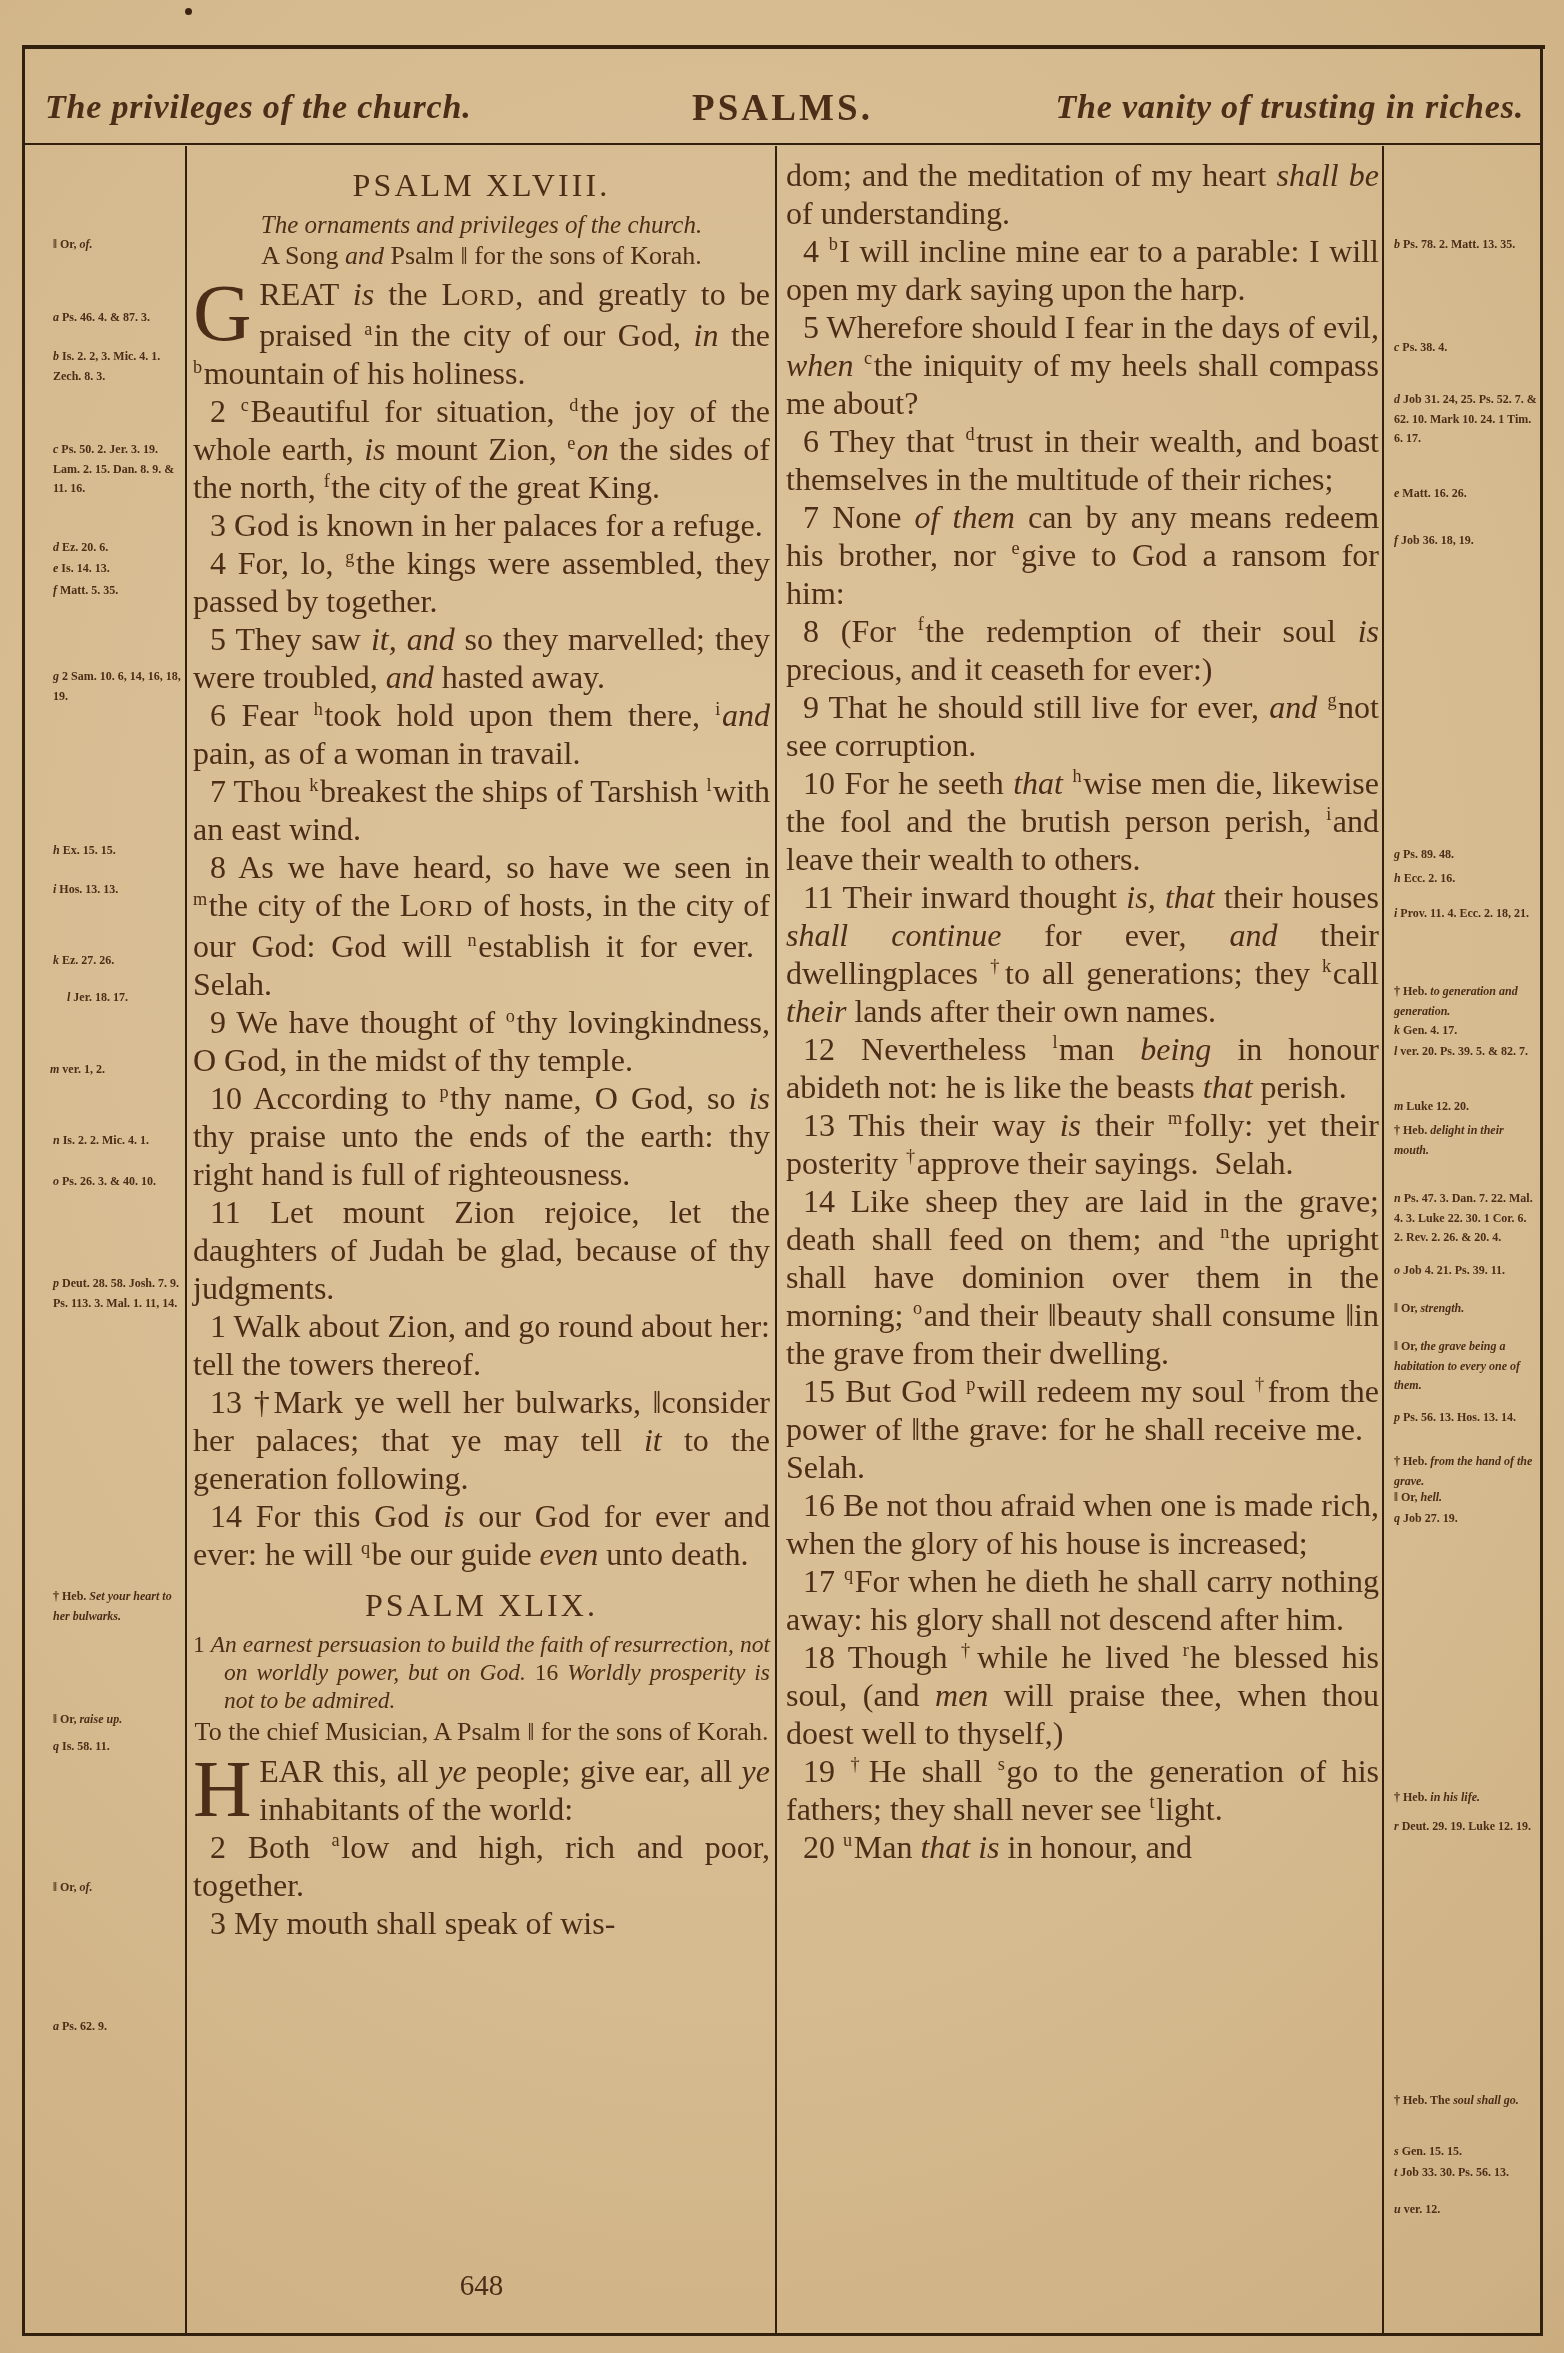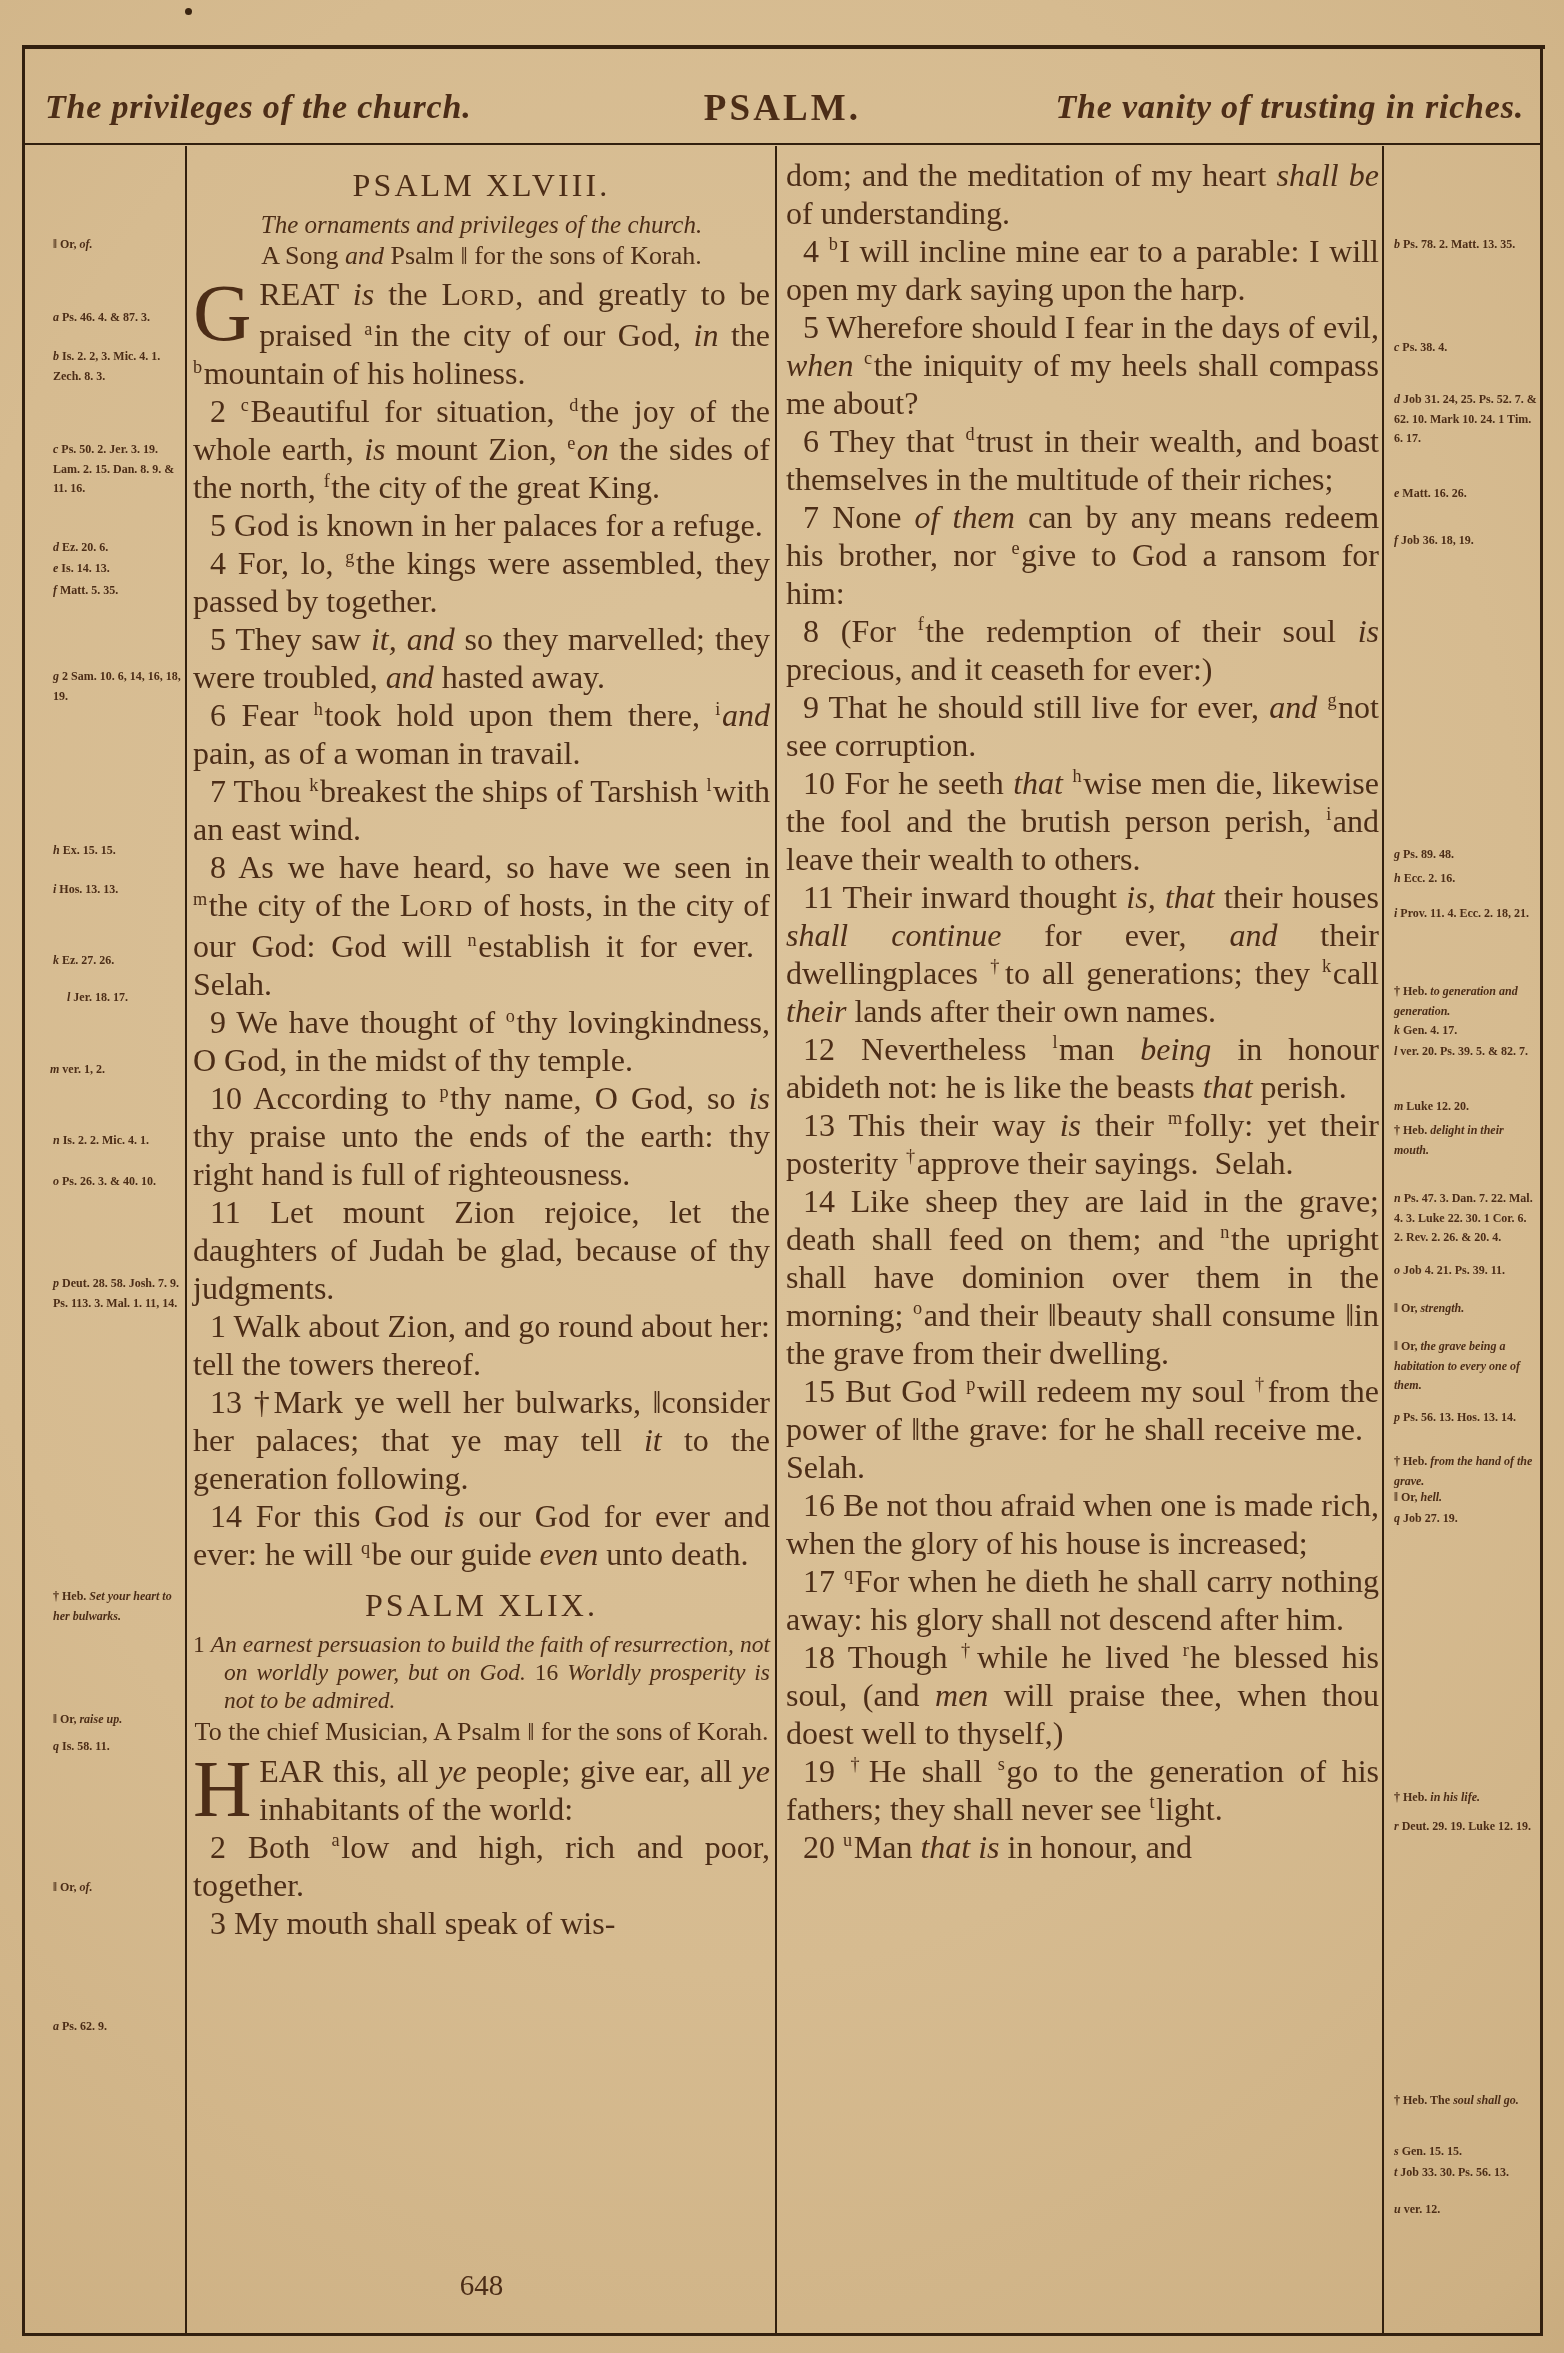--- a/index.html
+++ b/index.html
@@ -37,21 +37,21 @@
 <body>
 
 <div class="speck" style="left:185px;top:7.8px;"></div>
 
 <div class="rule" style="left:22px;top:45px;width:1523px;height:3.9px;"></div>
 <div class="rule" style="left:22px;top:45px;width:3.1px;height:2291px;"></div>
 <div class="rule" style="left:1540px;top:45px;width:3.1px;height:2291px;"></div>
 <div class="rule" style="left:22px;top:2333px;width:1521px;height:3.1px;"></div>
 
 <div class="hdr" style="left:45px;">The privileges of the church.</div>
-<div class="hdr-center">PSALM.</div>
+<div class="hdr-center">PSALMS.</div>
 <div class="hdr" style="right:41px;">The vanity of trusting in riches.</div>
 <div class="rule" style="left:22px;top:143px;width:1521px;height:2.3px;"></div>
 
 <div class="rule" style="left:185px;top:146px;width:2.3px;height:2187px;"></div>
 <div class="rule" style="left:775px;top:146px;width:2.3px;height:2187px;"></div>
 <div class="rule" style="left:1382px;top:146px;width:2.3px;height:2187px;"></div>
 
 <div>
   <div class="note" style="left:53px;top:235px;">‖ Or, <i>of.</i></div>
   <div class="note" style="left:53px;top:308px;"><i>a</i> Ps. 46. 4. &amp; 87. 3.</div>
@@ -105,21 +105,21 @@
   <div class="note note-r" style="left:1394px;top:2163px;"><i>t</i> Job 33. 30. Ps. 56. 13.</div>
   <div class="note note-r" style="left:1394px;top:2200px;"><i>u</i> ver. 12.</div>
 </div>
 
 <div class="col" style="left:193px;top:153px;width:577px;">
   <p class="psalm-title">PSALM XLVIII.</p>
   <p class="subtitle">The ornaments and privileges of the church.</p>
   <p class="attrib">A Song <i>and</i> Psalm ‖ for the sons of Korah.</p>
   <p class="cont"><span class="dc">G</span>REAT <i>is</i> the L<span class="sc">ORD</span>, and greatly to be praised <sup>a</sup>in the city of our God, <i>in</i> the <sup>b</sup>mountain of his holiness.</p>
   <p>2 <sup>c</sup>Beautiful for situation, <sup>d</sup>the joy of the whole earth, <i>is</i> mount Zion, <sup>e</sup><i>on</i> the sides of the north, <sup>f</sup>the city of the great King.</p>
-  <p>5 God is known in her palaces for a refuge.</p>
+  <p>3 God is known in her palaces for a refuge.</p>
   <p>4 For, lo, <sup>g</sup>the kings were assembled, they passed by together.</p>
   <p>5 They saw <i>it, and</i> so they marvelled; they were troubled, <i>and</i> hasted away.</p>
   <p>6 Fear <sup>h</sup>took hold upon them there, <sup>i</sup><i>and</i> pain, as of a woman in travail.</p>
   <p>7 Thou <sup>k</sup>breakest the ships of Tarshish <sup>l</sup>with an east wind.</p>
   <p>8 As we have heard, so have we seen in <sup>m</sup>the city of the L<span class="sc">ORD</span> of hosts, in the city of our God: God will <sup>n</sup>establish it for ever. Selah.</p>
   <p>9 We have thought of <sup>o</sup>thy lovingkindness, O God, in the midst of thy temple.</p>
   <p>10 According to <sup>p</sup>thy name, O God, so <i>is</i> thy praise unto the ends of the earth: thy right hand is full of righteousness.</p>
   <p>11 Let mount Zion rejoice, let the daughters of Judah be glad, because of thy judgments.</p>
   <p>1 Walk about Zion, and go round about her: tell the towers thereof.</p>
   <p>13 †Mark ye well her bulwarks, ‖consider her palaces; that ye may tell <i>it</i> to the generation following.</p>

